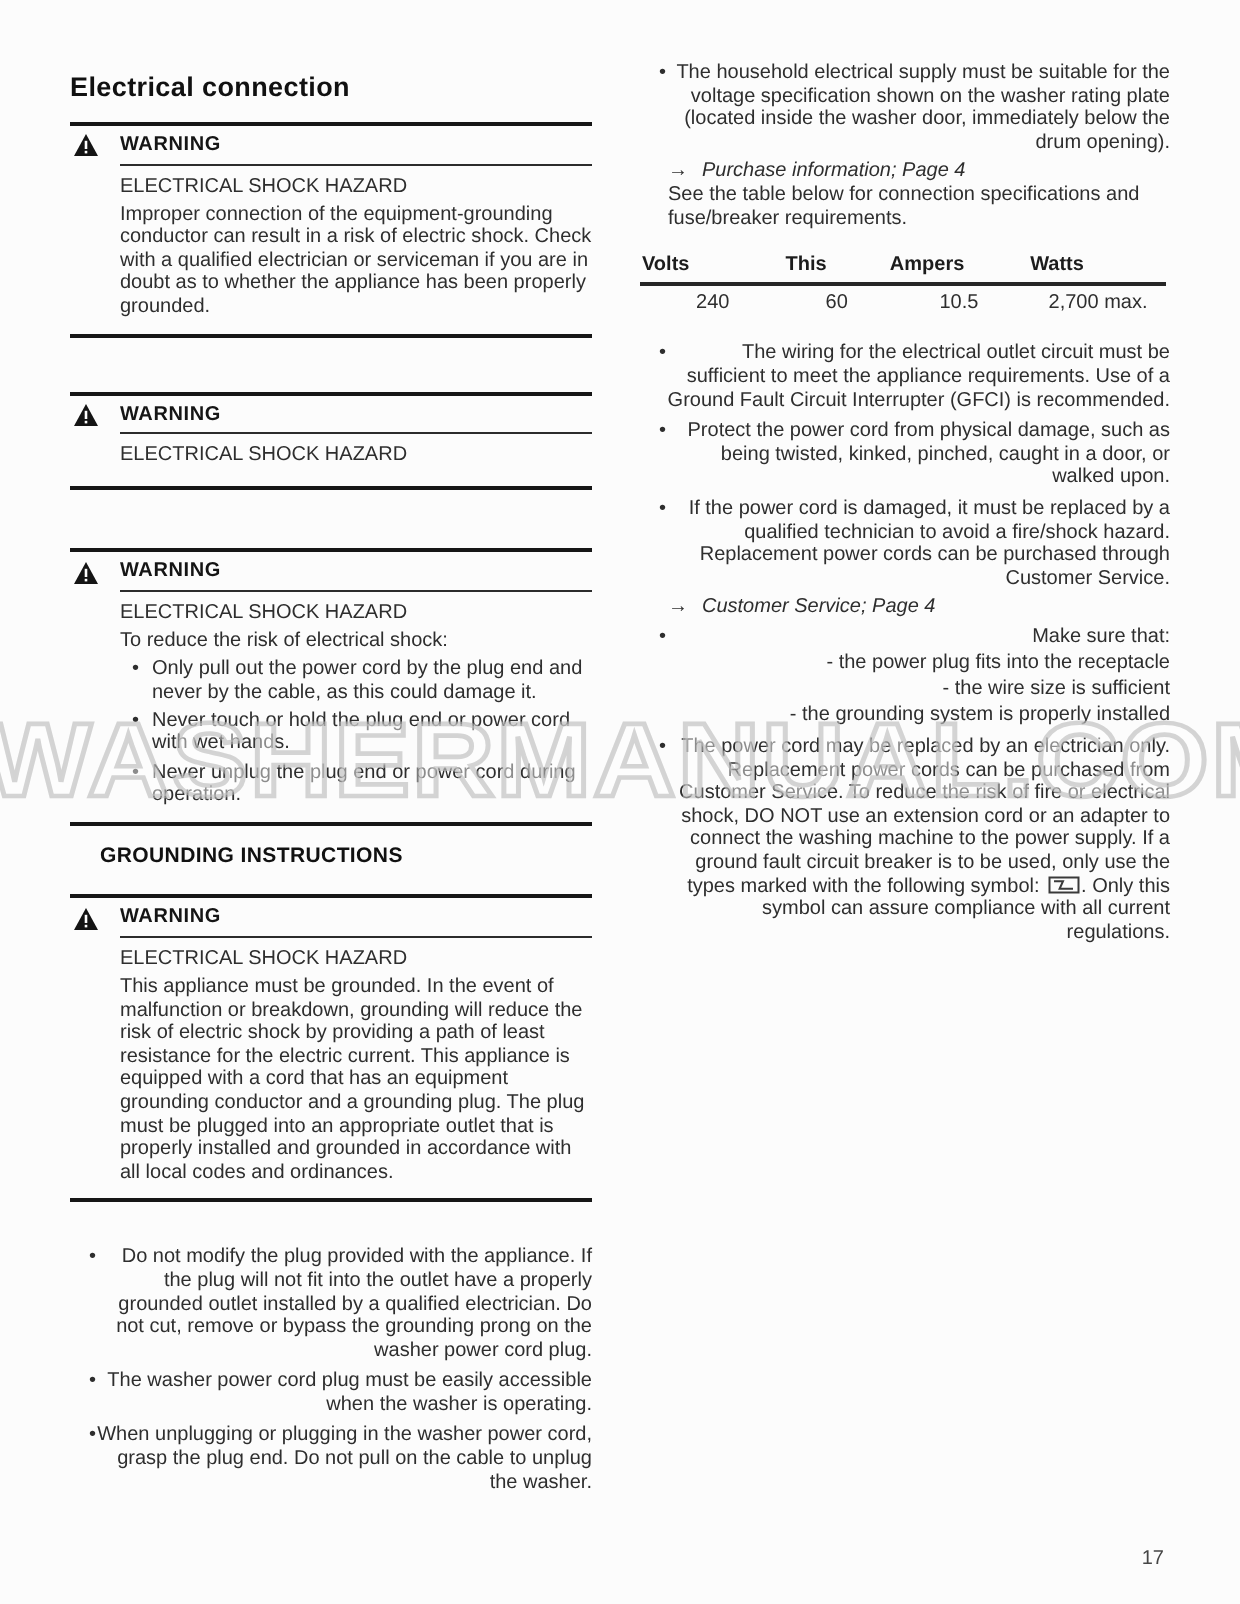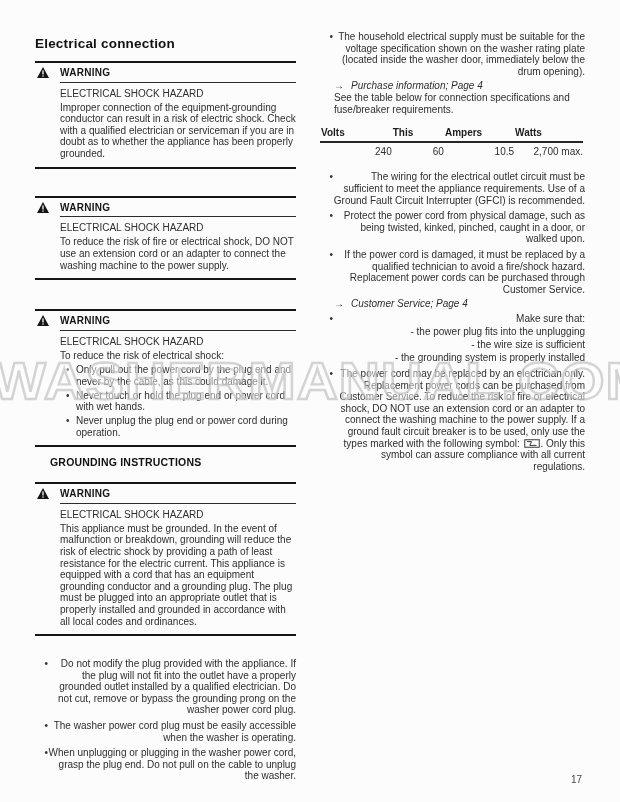--- a/index.html
+++ b/index.html
@@ -43,21 +43,21 @@
 
   .rlist .bitem { margin-top:4px; }
   .xref { display:flex; margin:2.5px 0 1px 14px; }
   .xref .arrow { font-style:normal; margin-right:7px; }
   .xref .xtext { font-style:italic; }
   .indented { margin-left:14px; margin-top:1px; }
 
   .spec-table { width:263px; border-collapse:collapse; margin:9px 0 13px 0; }
   .spec-table th { text-align:left; font-weight:bold; font-size:10px; color:#1c1c1c;
                    padding:2px 0 3px 1px; border-bottom:2px solid #262626; }
-  .spec-table td { text-align:right; padding:2.5px 0 1px 1px; }
+  .spec-table td { text-align:center; padding:2.5px 0 1px 1px; }
   .cw1{width:72px;} .cw2{width:52px;} .cw3{width:70px;} .cw4{width:69px;}
 
   .gfci-icon { display:inline-block; vertical-align:-1px; margin:0 1px; }
 
   .watermark {
     position:absolute; top:376px; left:-8px; z-index:5; pointer-events:none;
     font-size:57px; font-weight:bold; white-space:nowrap; letter-spacing:1px;
     color:rgba(255,255,255,0.45);
     -webkit-text-stroke:2.5px rgba(186,186,186,0.62);
     transform:scaleY(0.92); transform-origin:top left;
@@ -94,21 +94,20 @@
         <svg class="warn-icon" viewBox="0 0 12 11">
             <path d="M6 0 L12 11 L0 11 Z" fill="#141414"></path>
             <rect x="5.35" y="3.4" width="1.3" height="4.1" fill="#fff"></rect>
             <rect x="5.35" y="8.4" width="1.3" height="1.3" fill="#fff"></rect>
           </svg>
         <span class="warnlabel">WARNING</span>
       </div>
       <div class="warnrule"></div>
       <div class="warnbody">
         <p class="hazard">ELECTRICAL SHOCK HAZARD</p>
-        <p class="warnp">To reduce the risk of fire or electrical shock, DO NOT use an extension cord or an adapter to connect the washing machine to the power supply.</p>
       </div>
     </div>
 
     <div class="warnbox">
       <div class="warnhead">
         <svg class="warn-icon" viewBox="0 0 12 11">
             <path d="M6 0 L12 11 L0 11 Z" fill="#141414"></path>
             <rect x="5.35" y="3.4" width="1.3" height="4.1" fill="#fff"></rect>
             <rect x="5.35" y="8.4" width="1.3" height="1.3" fill="#fff"></rect>
           </svg>
@@ -218,21 +217,21 @@
     <div class="xref">
       <span class="arrow">→</span>
       <span class="xtext">Customer Service; Page 4</span>
     </div>
 
 
     <div class="bitem">
       <span class="bmark"></span>
       <span class="btext">
         <span>Make sure that:</span>
-        <span style="display:block; line-height:13px;">- the power plug fits into the unplugging</span>
+        <span style="display:block; line-height:13px;">- the power plug fits into the receptacle</span>
         <span style="display:block; line-height:13px;">- the wire size is sufficient</span>
         <span style="display:block; line-height:13px;">- the grounding system is properly installed</span>
       </span>
     </div>
 
     <div class="bitem">
       <span class="bmark"></span>
       <span class="btext"><span>The power cord may be replaced by an electrician only. Replacement power cords can be purchased from Customer Service. To reduce the risk of fire or electrical shock, DO NOT use an extension cord or an adapter to connect the washing machine to the power supply. If a ground fault circuit breaker is to be used, only use the types marked with the following symbol:</span>
         <svg class="gfci-icon" width="16" height="9" viewBox="0 0 16 9">
             <rect x="0.75" y="0.75" width="14.5" height="7.5" fill="none" stroke="#3a3a3a" stroke-width="1"></rect>

